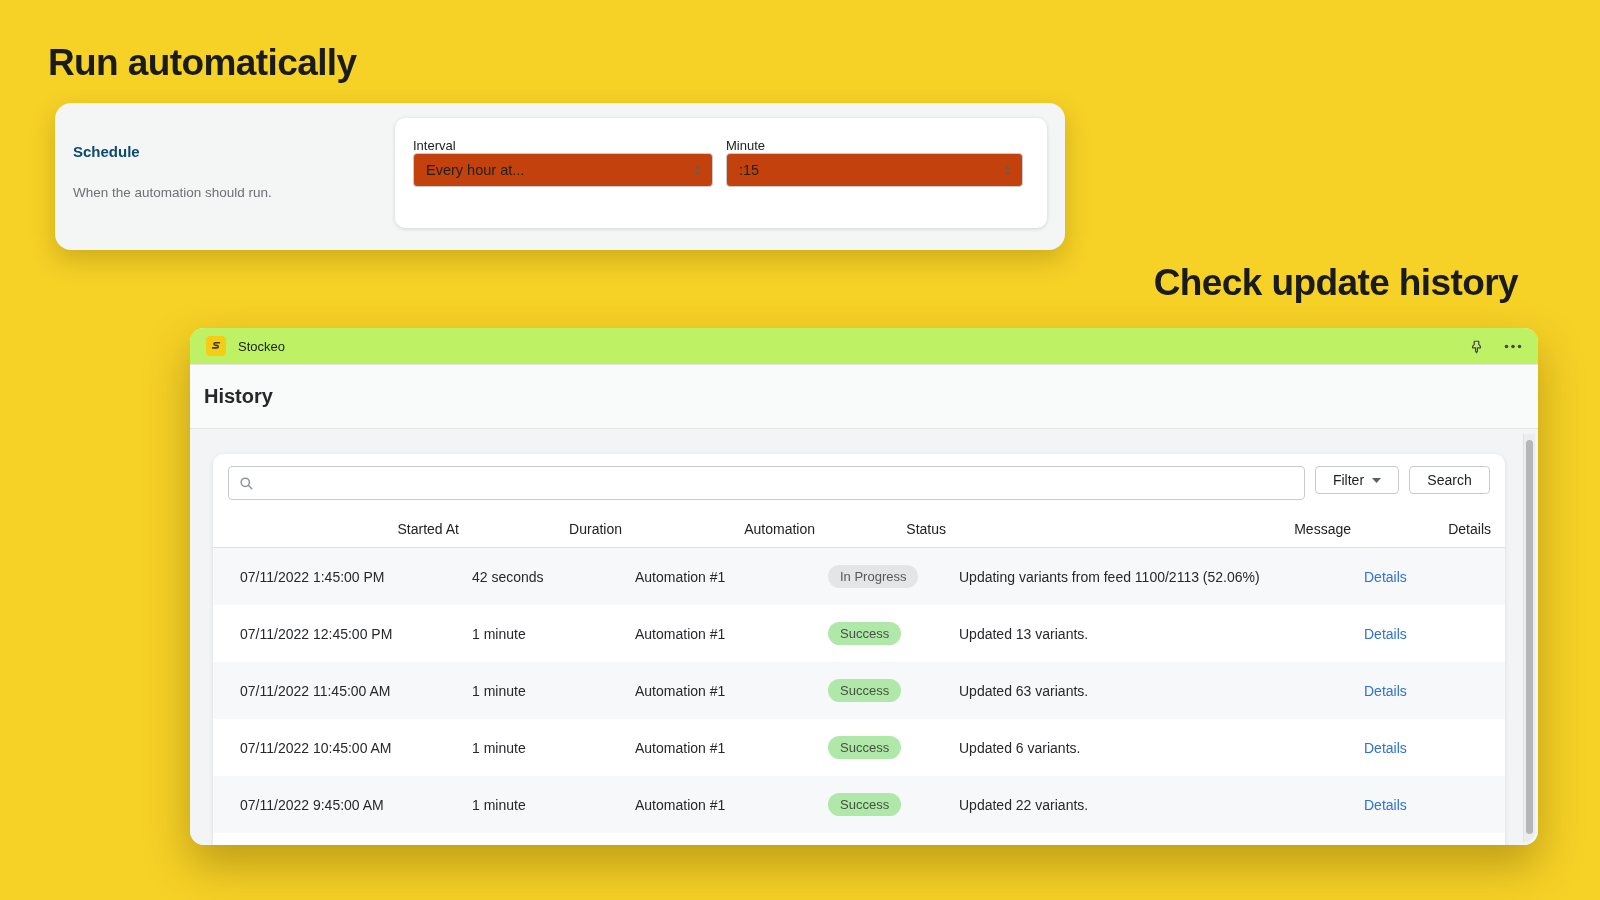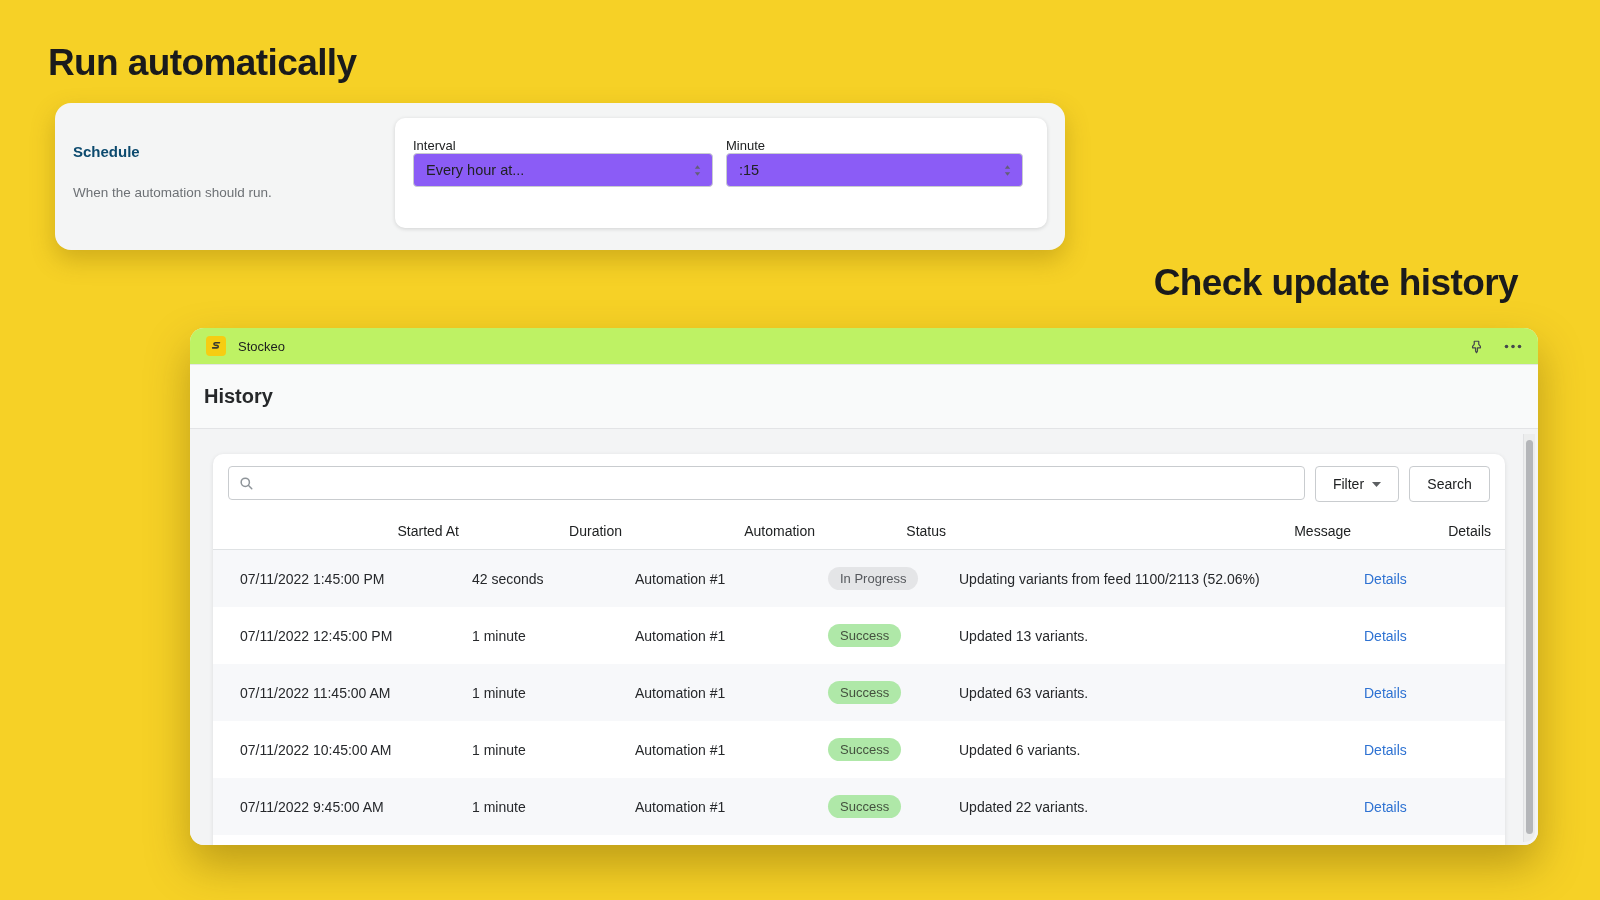--- a/index.html
+++ b/index.html
@@ -29,21 +29,21 @@
   .interval-panel {
     position:absolute; left:340px; top:15px; width:652px; height:110px;
     background:#ffffff; border-radius:10px;
     box-shadow:0 1px 4px rgba(0,0,0,.14);
   }
   .field { position:absolute; top:20px; }
   .field-interval { left:18px; width:300px; }
   .field-minute  { left:331px; width:297px; }
   .field-label { font-size:13px; color:#202223; }
   .select {
-    height:34px; border:1px solid #c9cccf; border-radius:4px; background:#8b5cf6;
+    height:34px; border:1px solid #c9cccf; border-radius:4px; background:#c2410c;
     display:flex; align-items:center; justify-content:space-between;
     padding:0 10px 0 12px; font-size:14.5px; color:#202223; cursor:pointer;
   }
   .stepper-icon { flex:none; opacity:.85; }
 
   
   .window {
     position:absolute; left:190px; top:328px; width:1348px; height:517px;
     border-radius:14px; background:#f3f4f5; overflow:hidden;
     display:flex; flex-direction:column;
@@ -77,21 +77,21 @@
   .toolbar { display:flex; gap:10px; padding:12px 15px 10px 15px; }
   .search-box {
     flex:1; height:34px; border:1px solid #c9cccf; border-radius:4px;
     background:#fff; display:flex; align-items:center; padding:0 10px;
   }
   .search-box input {
     border:none; outline:none; flex:1; margin-left:8px; font-size:14px;
     font-family:"Liberation Sans", sans-serif; color:#202223; background:transparent;
   }
   .btn {
-    height:36px; border:1px solid #c9cccf; border-radius:4px; background:#fff;
+    height:28px; border:1px solid #c9cccf; border-radius:4px; background:#fff;
     font-size:14px; color:#202223; display:flex; align-items:center;
     justify-content:center; cursor:pointer; font-family:"Liberation Sans", sans-serif;
   }
   .btn-filter { width:84px; gap:8px; }
   .btn-search { width:81px; }
 
   .thead, .trow {
     display:grid; grid-template-columns:232px 163px 193px 131px 1fr 140px;
     align-items:center; padding:0 14px;
   }

